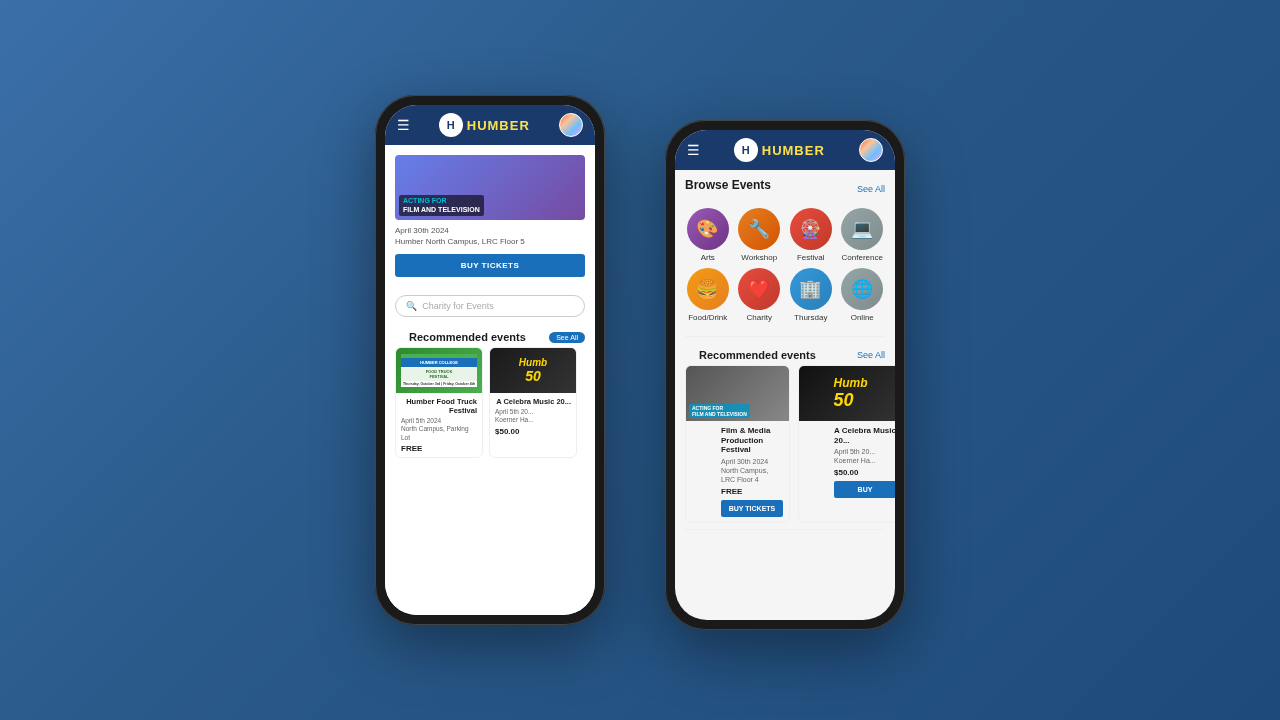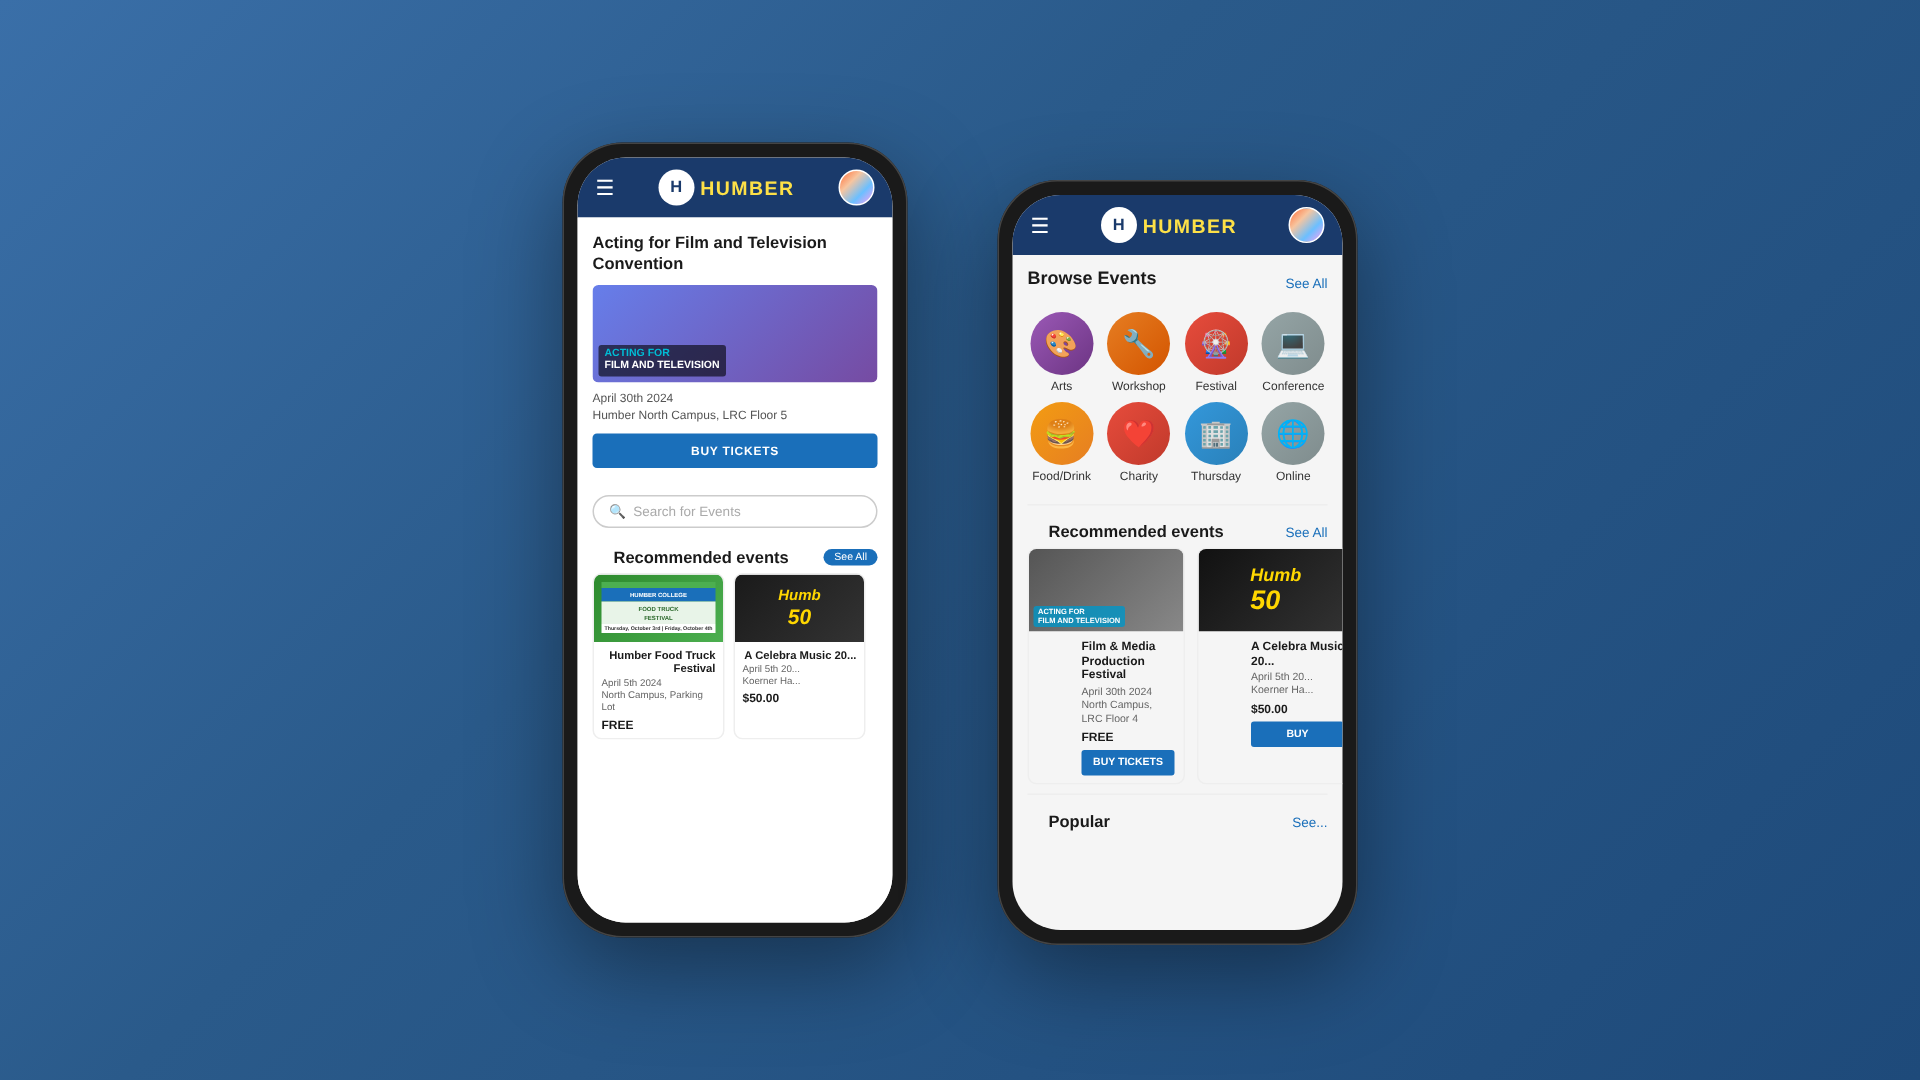--- a/index.html
+++ b/index.html
@@ -487,39 +487,38 @@
         <div class="logo-area">
           <div class="logo-circle">H</div>
           <span class="logo-text">HUMBER</span>
         </div>
         <div class="avatar-circle"></div>
       </div>
 
       <div class="screen-content">
 
         <div class="featured-event">
-          <div class="featured-title">Acting for Film and Television Convention</div>
           <div class="event-image">
             <div class="event-image-bg">
               <div class="event-image-overlay">
                 <div class="event-image-text">
                   <span class="highlight">ACTING FOR</span><br>
                   <span>FILM AND TELEVISION</span>
                 </div>
               </div>
             </div>
           </div>
           <div class="event-date">April 30th 2024</div>
           <div class="event-location">Humber North Campus, LRC Floor 5</div>
           <button class="buy-btn">BUY TICKETS</button>
         </div>
 
         <div class="search-bar">
           <span class="search-icon">🔍</span>
-          <span class="search-placeholder">Search for Events</span>
+          <span class="search-placeholder">Charity for Events</span>
         </div>
 
         <div class="section-header">
           <span class="section-title">Recommended events</span>
           <button class="see-all-btn">See All</button>
         </div>
 
         <div class="event-cards">
 
           <div class="event-card">
@@ -648,21 +647,17 @@
             <div class="right-card-date">April 5th 20...</div>
             <div class="right-card-location">Koerner Ha...</div>
             <div class="right-card-price">$50.00</div>
             <button class="right-buy-btn">BUY</button>
           </div>
         </div>
       </div>
 
       <div class="divider"></div>
 
-      <div class="popular-section">
-        <span class="section-title">Popular</span>
-        <span class="see-all-link">See...</span>
-      </div>
 
     </div>
   </div>
 
 </div>
 
 </body></html>

